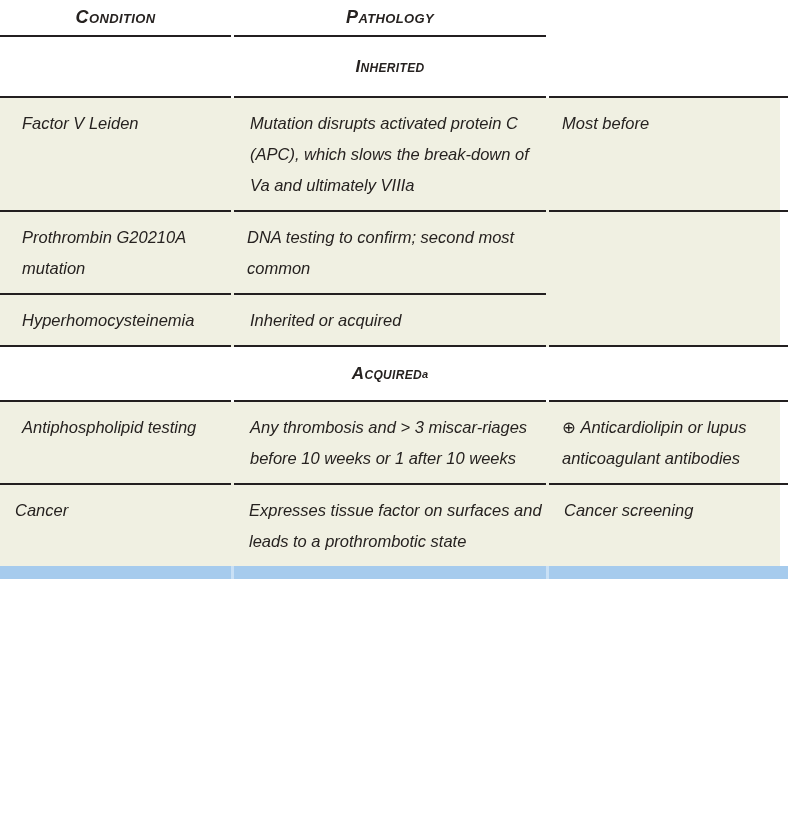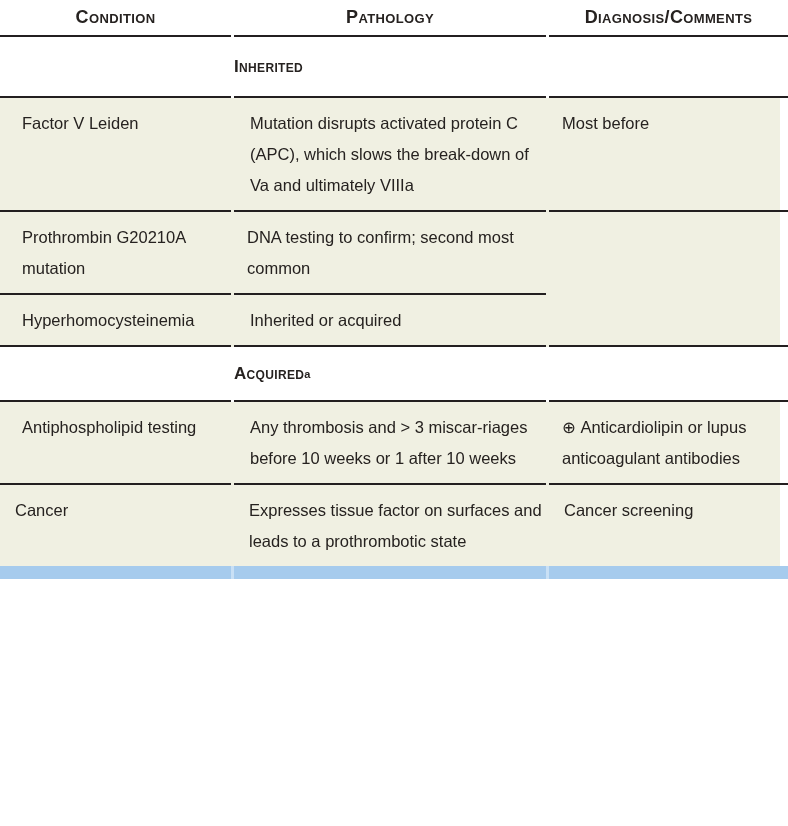--- a/index.html
+++ b/index.html
@@ -10,21 +10,21 @@
     --footer-bar:#a6cbed;
     --footer-gap:#c9e0f5;
   }
   *{box-sizing:border-box;margin:0;padding:0;}
   html,body{background:#ffffff;}
   body{
     width:788px;
     font-family:"Liberation Sans","DejaVu Sans",sans-serif;
     color:var(--text);
   }
-  .table{width:780px;}
+  .table{width:780px;font-style:italic;}
   .row{
     display:grid;
     grid-template-columns:231px 312px 239px;
     column-gap:3px;
   }
   
   .header-row{background:#ffffff;}
   .header-row .cell{
     height:37px;
     display:flex;align-items:center;justify-content:center;
@@ -33,21 +33,21 @@
     font-weight:bold;
     font-size:18px;
     letter-spacing:.02em;
   }
   
   .band{background:var(--band-bg);}
   .band .cell{border-bottom:2px solid var(--line);}
   .band-inherited .cell{height:61px;}
   .band-acquired .cell{height:55px;}
   .band .label-cell{
-    display:flex;align-items:center;justify-content:flex-start;
+    display:flex;align-items:center;justify-content:center;
   }
   .band-label{
     font-variant:small-caps;
     font-weight:bold;
     font-size:17px;
     letter-spacing:.02em;
   }
   .band sup{
     font-weight:bold;
     font-size:11px;
@@ -75,21 +75,20 @@
   .footer-bar .cell{height:13px;background:var(--footer-bar);}
 </style>
 </head>
 <body>
 
 <div class="table">
 
   <div class="row header-row">
     <div class="cell c1">Condition</div>
     <div class="cell c2">Pathology</div>
-    <div class="cell c3">Diagnosis/Comments</div>
   </div>
 
   <div class="row band band-inherited">
     <div class="cell c1"></div>
     <div class="cell c2 label-cell">
       <span class="band-label">Inherited</span>
         <sup></sup>
     </div>
     <div class="cell c3"></div>
   </div>

